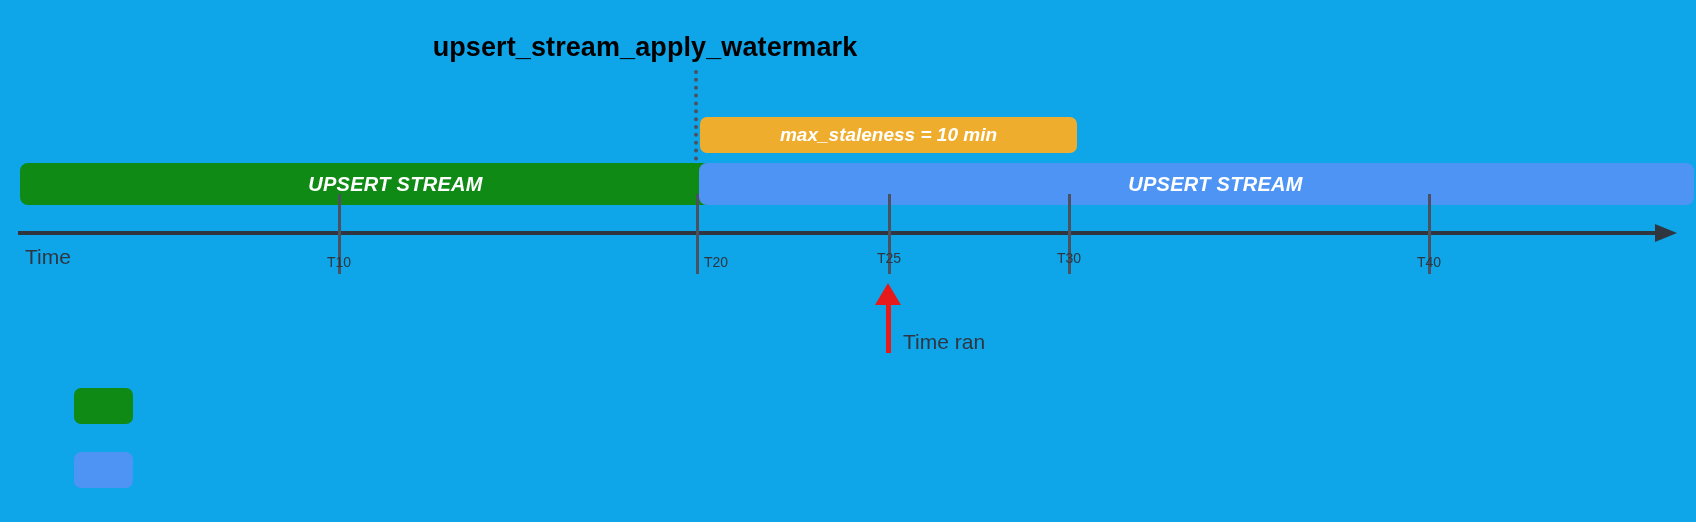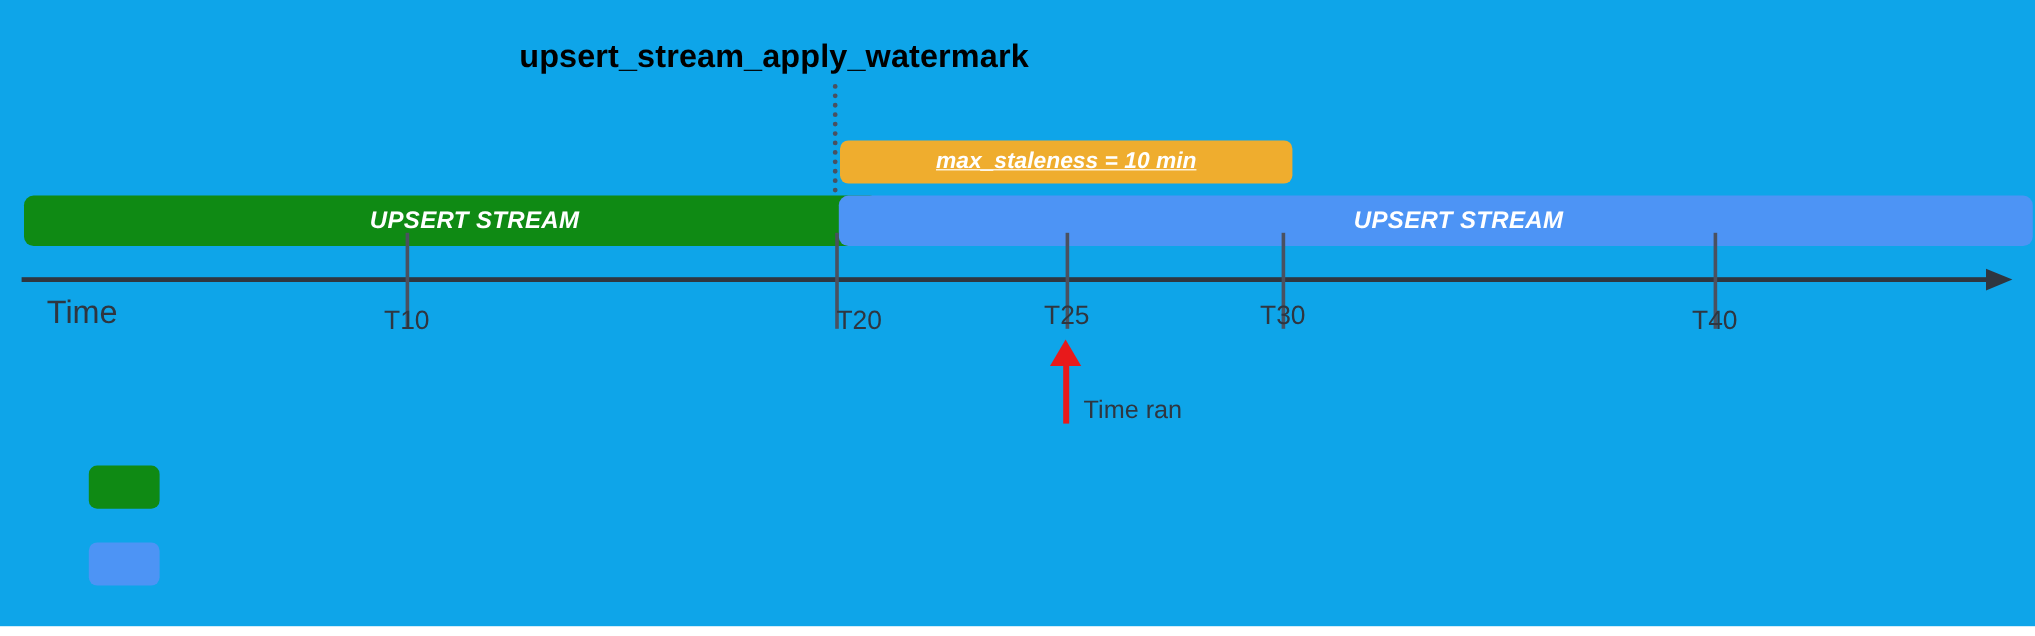--- a/index.html
+++ b/index.html
@@ -55,21 +55,20 @@
     display: flex;
     align-items: center;
     justify-content: center;
   }
   .staleness-band .band-label {
     font-size: 19px;
     font-weight: bold;
     font-style: italic;
     color: #ffffff;
     white-space: nowrap;
-    text-decoration: underline;
   }
 
   
   .stream-bar {
     position: absolute;
     top: 163px;
     height: 42px;
     border-radius: 8px;
     display: flex;
     align-items: center;
@@ -109,37 +108,37 @@
     left: 1655px;
     top: 224px;
     width: 0;
     height: 0;
     border-top: 9px solid transparent;
     border-bottom: 9px solid transparent;
     border-left: 22px solid #2f3640;
   }
   .axis-caption {
     position: absolute;
-    left: 39px;
+    left: 25px;
     top: 245px;
-    font-size: 27px;
+    font-size: 21px;
     color: #2f3640;
   }
 
   
   .tick {
     position: absolute;
     top: 194px;
     width: 3px;
     height: 80px;
     background: #4a5160;
   }
   .tick-label {
     position: absolute;
-    font-size: 22px;
+    font-size: 14px;
     color: #2f3640;
     transform: translateX(-50%);
     white-space: nowrap;
   }
 
   
   .query-arrow-shaft {
     position: absolute;
     left: 886px;
     top: 300px;

